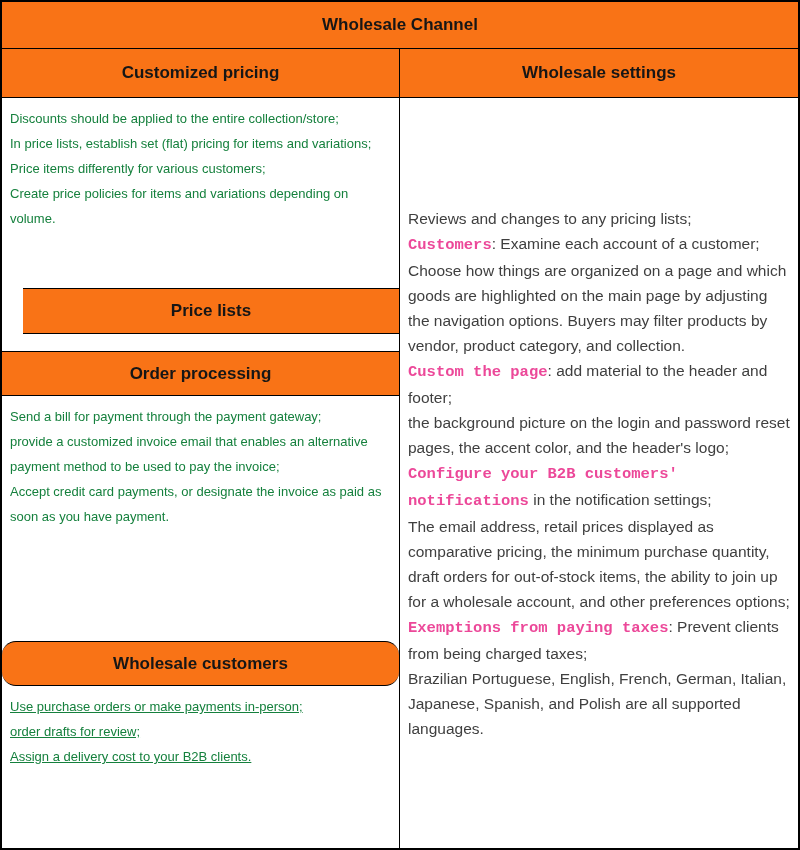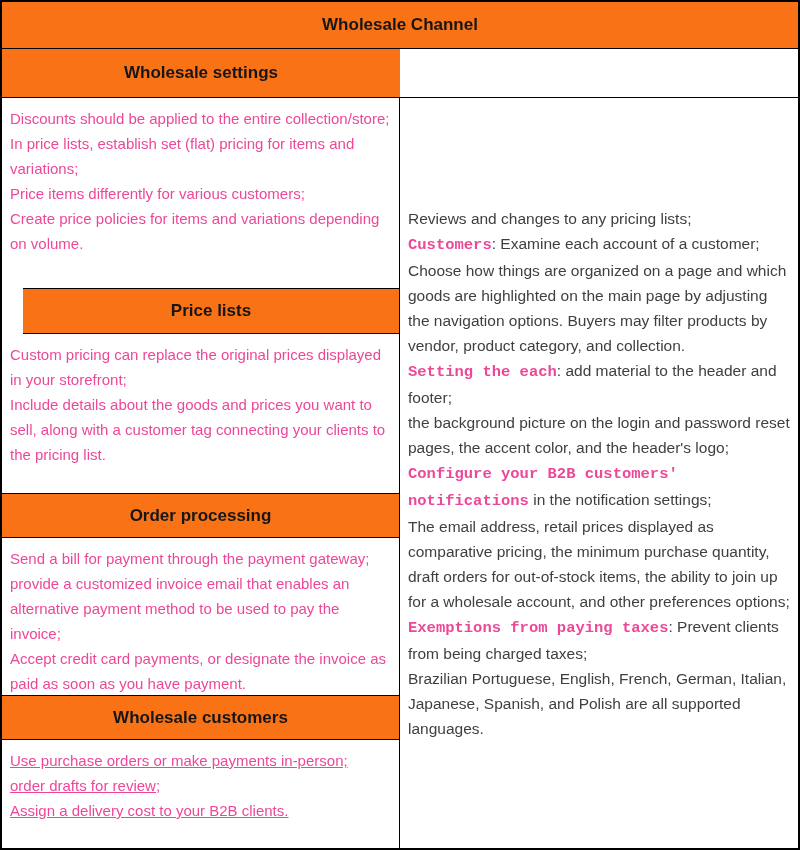--- a/index.html
+++ b/index.html
@@ -58,23 +58,23 @@
   .right-col {
     box-sizing: border-box;
     width: 398px;
     display: flex;
     align-items: center;
     padding: 0 6px 0 8px;
   }
   .text-block {
     box-sizing: border-box;
     padding: 8px 6px 0 8px;
-    font-size: 15px;
+    font-size: 13px;
     line-height: 25px;
-    color: #ec4899;
+    color: #15803d;
     white-space: pre-wrap;
     overflow: hidden;
   }
   .section-head {
     box-sizing: border-box;
     border-top: 1px solid #000000;
     border-bottom: 1px solid #000000;
     display: flex;
     align-items: center;
     justify-content: center;
@@ -91,51 +91,50 @@
   .rich-text b { color: #ec4899; font-family: Liberation Mono, monospace; }
 </style>
 </head>
 <body>
 
 <div class="table">
 
   <div class="title-row pink">Wholesale Channel</div>
 
   <div class="header-row">
+    <div class="col-head pink first">Customized pricing</div>
     <div class="col-head pink">Wholesale settings</div>
   </div>
 
   <div class="body">
 
     <div class="left-col">
       <div class="text-block" style="height:190px;">Discounts should be applied to the entire collection/store;
 In price lists, establish set (flat) pricing for items and variations;
 Price items differently for various customers;
 Create price policies for items and variations depending on volume.</div>
 
       <div class="section-head pink" style="height:46px;margin-left:21px;">Price lists</div>
-      <div class="text-block" style="height:142px;">Custom pricing can replace the original prices displayed in your storefront;
-Include details about the goods and prices you want to sell, along with a customer tag connecting your clients to the pricing list.</div>
 
       <div class="section-head pink" style="height:45px;margin-top:17px;">Order processing</div>
-      <div class="text-block" style="height:157px;">Send a bill for payment through the payment gateway;
+      <div class="text-block" style="height:245px;">Send a bill for payment through the payment gateway;
 provide a customized invoice email that enables an alternative payment method to be used to pay the invoice;
 Accept credit card payments, or designate the invoice as paid as soon as you have payment.</div>
 
-      <div class="section-head pink" style="height:45px;">Wholesale customers</div>
+      <div class="section-head pink" style="height:45px;border-radius:14px;">Wholesale customers</div>
       <div class="text-block" style="flex:1;text-decoration:underline;">Use purchase orders or make payments in-person;
 order drafts for review;
 Assign a delivery cost to your B2B clients.</div>
     </div>
 
     <div class="right-col">
       <div class="rich-text"><span>Reviews and changes to any pricing lists;
 </span><b>Customers</b><span>: Examine each account of a customer;
 Choose how things are organized on a page and which goods are highlighted on the main page by adjusting the navigation options. Buyers may filter products by vendor, product category, and collection.
-</span><b>Setting the each</b><span>: add material to the header and footer;
+</span><b>Custom the page</b><span>: add material to the header and footer;
 the background picture on the login and password reset pages, the accent color, and the header's logo;
 </span><b>Configure your B2B customers' notifications</b><span> in the notification settings;
 The email address, retail prices displayed as comparative pricing, the minimum purchase quantity, draft orders for out-of-stock items, the ability to join up for a wholesale account, and other preferences options;
 </span><b>Exemptions from paying taxes</b><span>: Prevent clients from being charged taxes;
 Brazilian Portuguese, English, French, German, Italian, Japanese, Spanish, and Polish are all supported languages.</span></div>
     </div>
 
   </div>
 </div>
 

